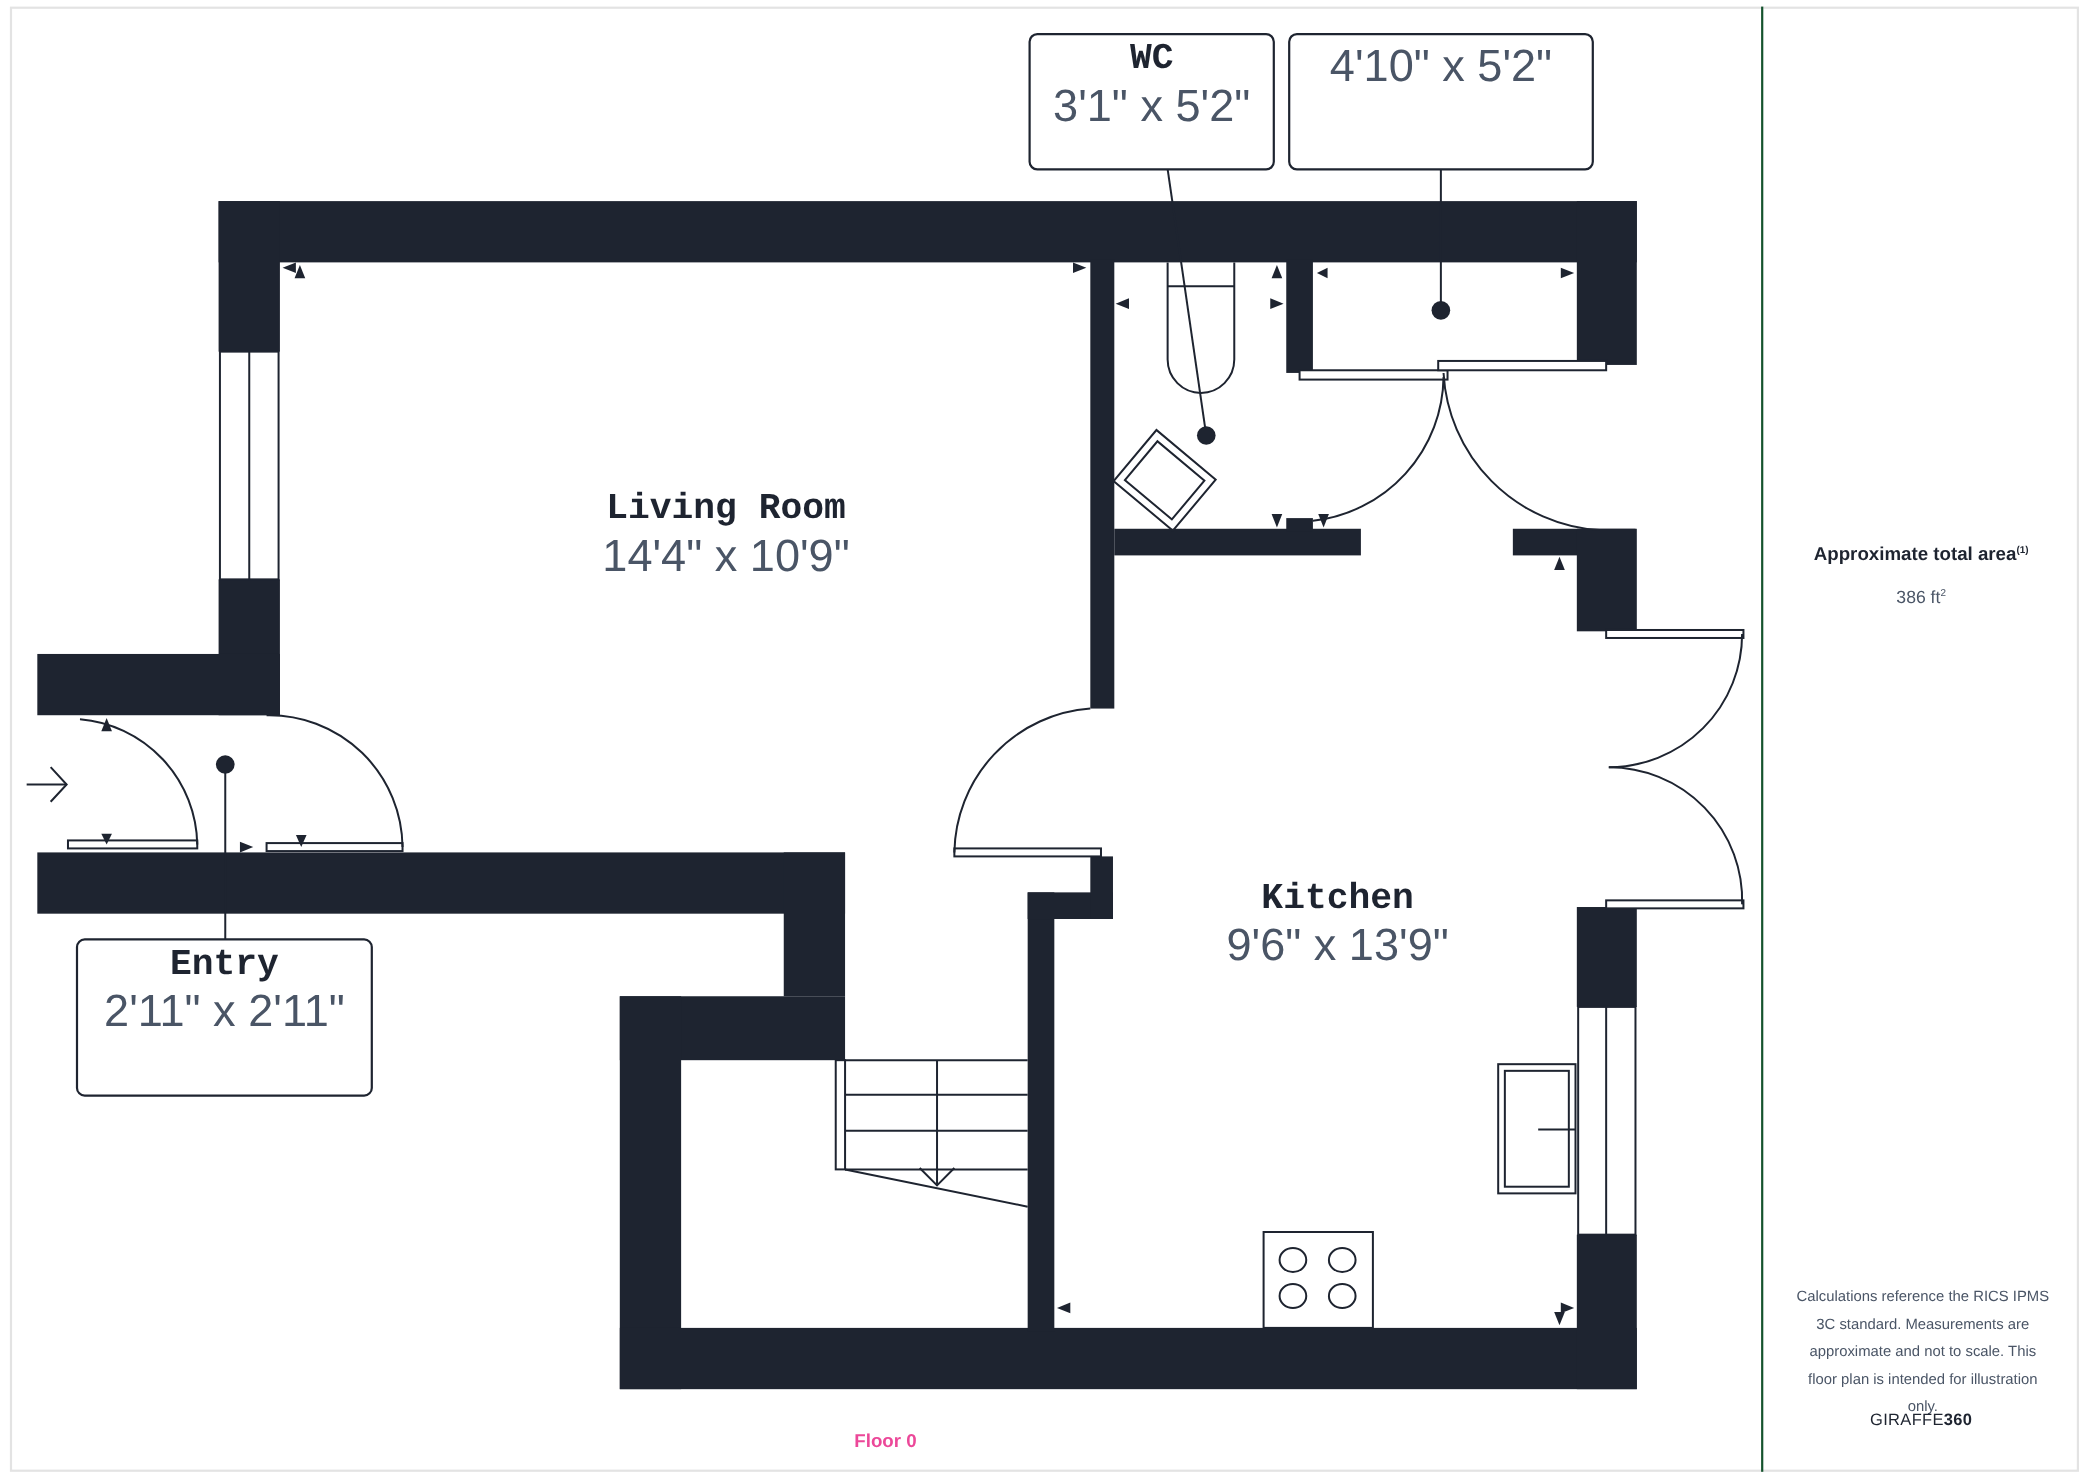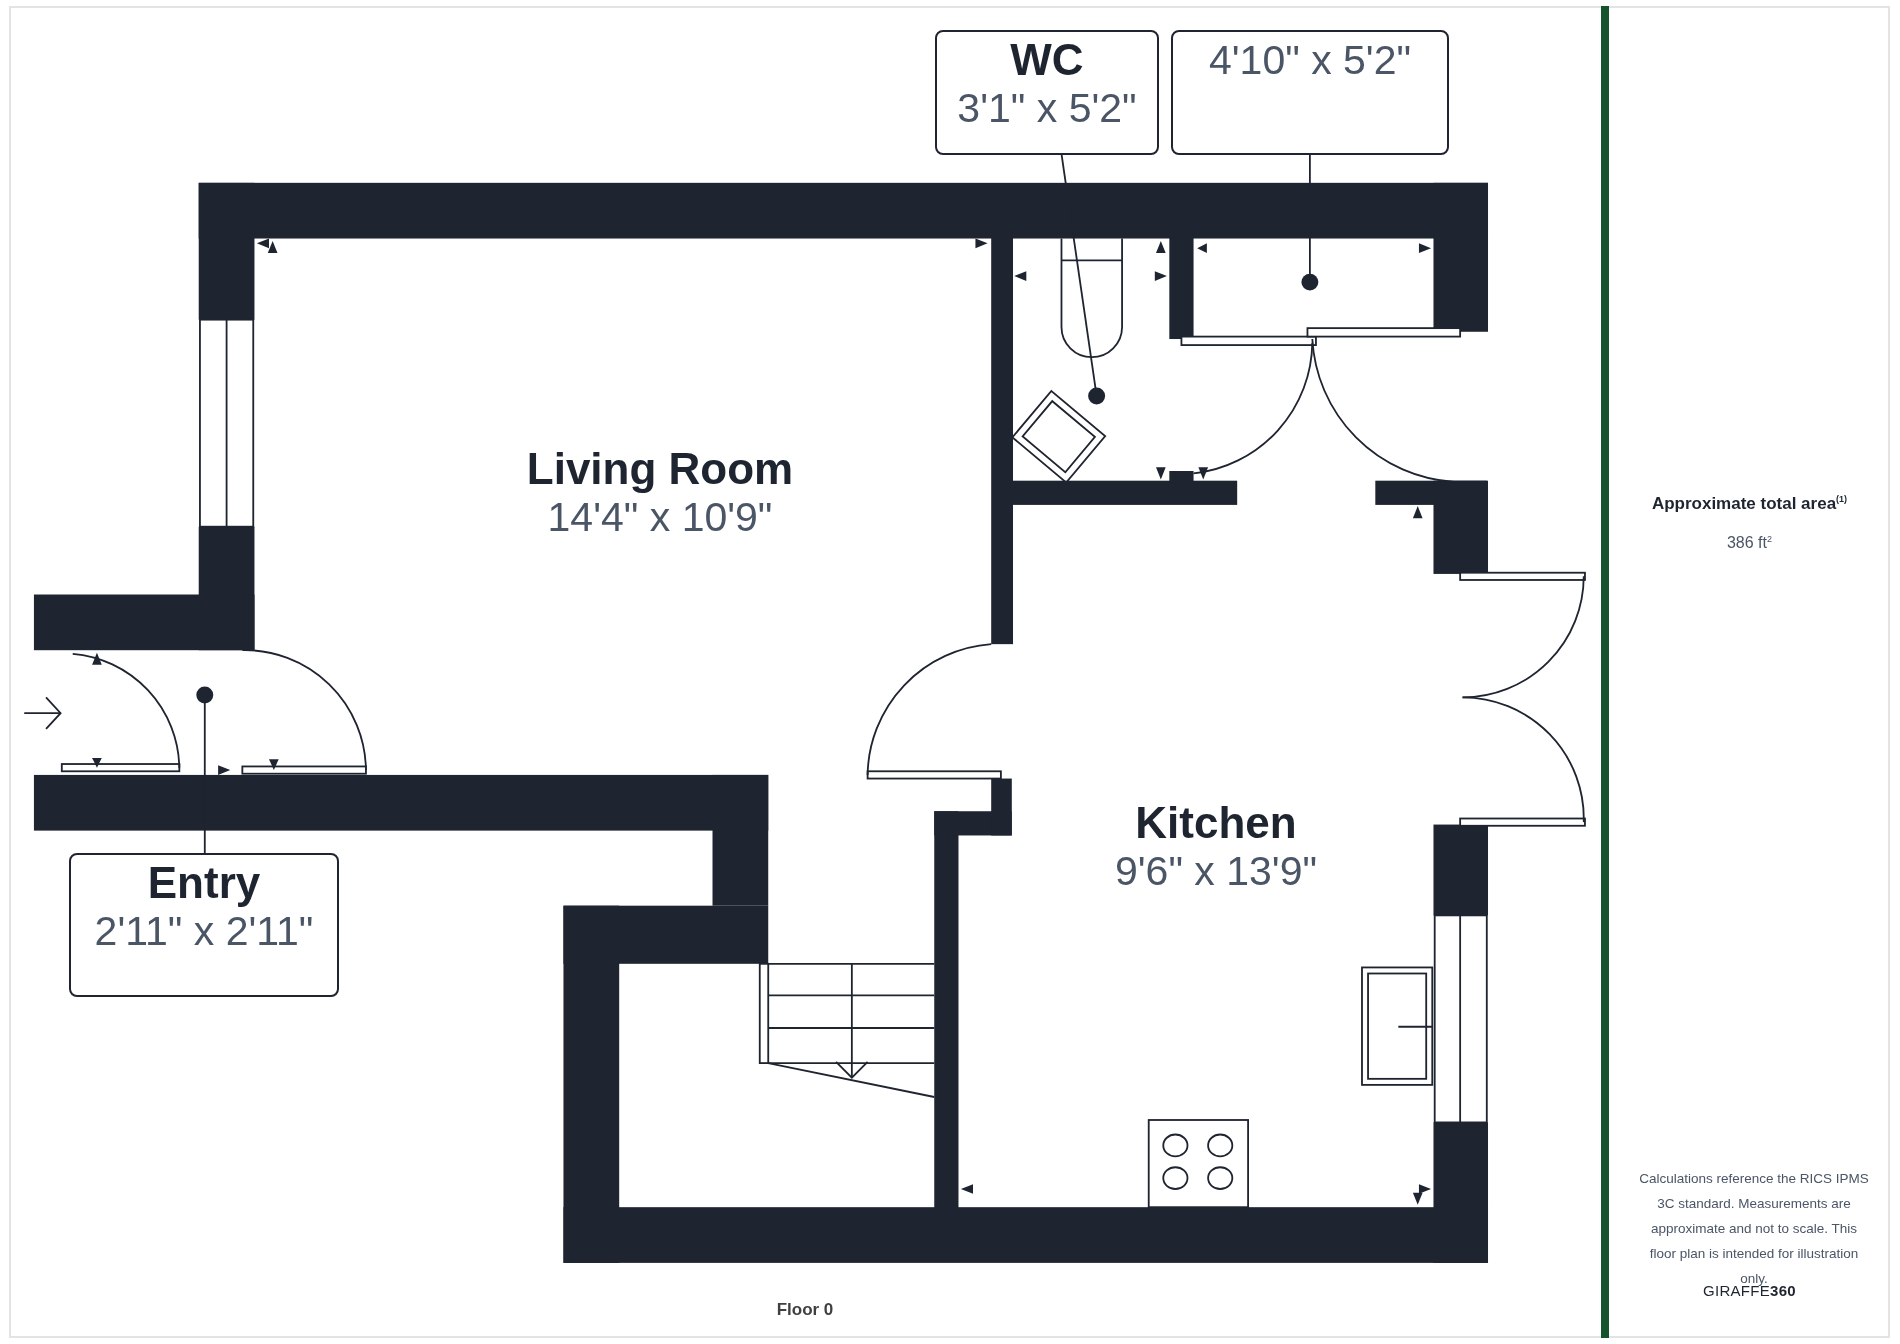--- a/index.html
+++ b/index.html
@@ -1,31 +1,31 @@
 <!DOCTYPE html>
 <html><head>
 <meta charset="utf-8">
 <style>
   html, body { margin: 0; padding: 0; background: #ffffff; }
   body { width: 1900px; height: 1344px; position: relative; overflow: hidden; font-family: "Liberation Sans", sans-serif; }
   #plan { position: absolute; left: 0; top: 0; width: 1900px; height: 1344px; }
   .frame { position: absolute; left: 9px; top: 6px; width: 1881px; height: 1332px; border: 2px solid #e3e3e3; box-sizing: border-box; pointer-events: none; }
-  .sidebar { position: absolute; left: 1601px; top: 6px; width: 289px; height: 1332px; border-left: 8px solid #14532d; box-sizing: border-box; }
+  .sidebar { position: absolute; left: 1601px; top: 6px; width: 289px; height: 1332px; border-left: 2px solid #14532d; box-sizing: border-box; }
   .area-block { position: absolute; top: 488px; left: 0; width: 100%; text-align: center; }
   .area-title { font-size: 17px; font-weight: bold; color: #1e2430; }
   .area-title sup { font-size: 9px; }
   .area-value { font-size: 16px; color: #4a5566; margin-top: 20px; }
   .area-value sup { font-size: 9px; }
   .footnote { position: absolute; top: 1058px; left: 0; width: 100%; height: 74px; border-top: 2px solid #e3e3e3; border-bottom: 2px solid #e3e3e3; box-sizing: border-box; display: flex; align-items: center; justify-content: center; font-size: 13.5px; color: #4a5566; }
   .disclaimer { position: absolute; top: 1160px; left: 30px; width: 230px; text-align: center; font-size: 13.5px; line-height: 25px; color: #4a5566; }
   .brand { position: absolute; top: 1276px; left: 0; width: 100%; text-align: center; font-size: 15px; color: #1e2430; letter-spacing: 0.3px; }
   .brand b { font-weight: bold; }
-  .floor-label { position: absolute; top: 1300px; left: 700px; width: 210px; text-align: center; font-size: 17px; font-weight: bold; color: #404040; }
+  .floor-label { position: absolute; top: 1300px; left: 700px; width: 210px; text-align: center; font-size: 17px; font-weight: bold; color: #ec4899; }
   .room-label { position: absolute; text-align: center; transform: translateX(-50%); white-space: nowrap; }
-  .room-name { font-size: 44px; font-weight: bold; color: #1e2430; line-height: 1.1; }
+  .room-name { font-size: 33px; font-weight: bold; color: #1e2430; line-height: 1.1; font-family: Liberation Mono, monospace; }
   .room-dim { font-size: 41px; color: #4a5566; line-height: 1.2; }
   .room-box { border: 2px solid #1e2430; border-radius: 8px; background: #fff; box-sizing: border-box; padding-top: 4px; }
 </style>
 </head>
 <body>
 
 <svg id="plan" viewBox="0 0 1568 1110" preserveAspectRatio="none" xmlns="http://www.w3.org/2000/svg">
   <g fill="#1e2430">
 
     <rect x="164" y="151" width="1064" height="46"></rect>

